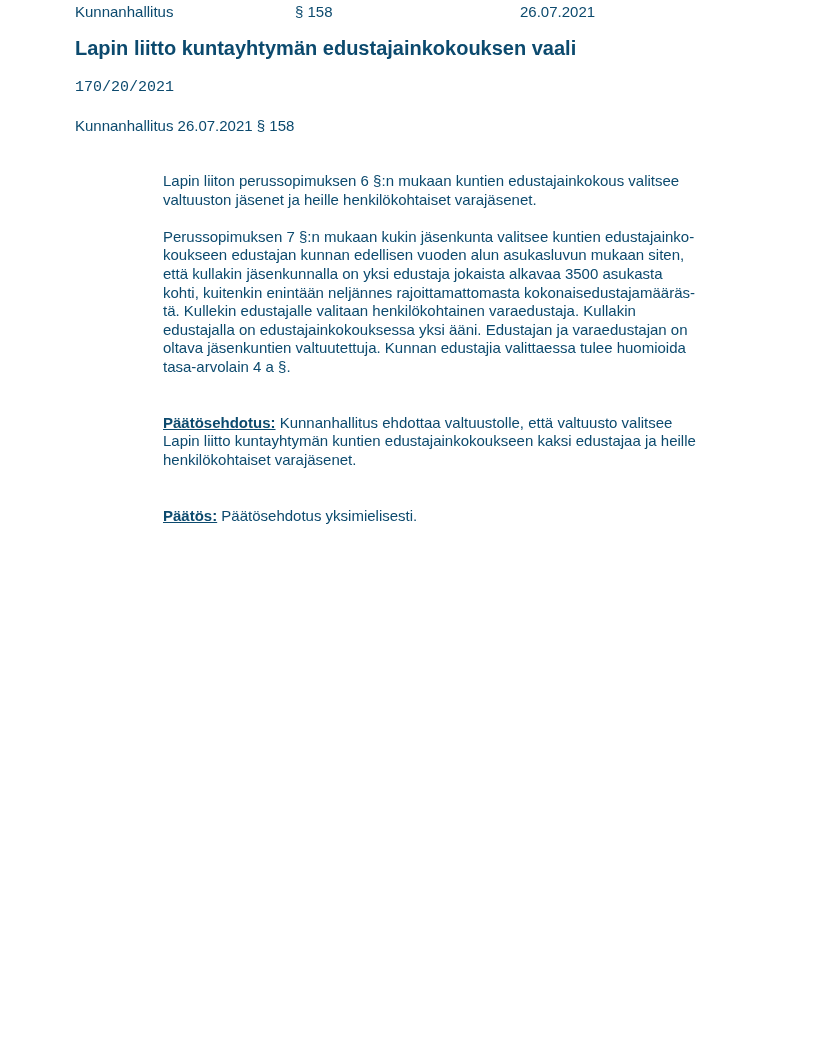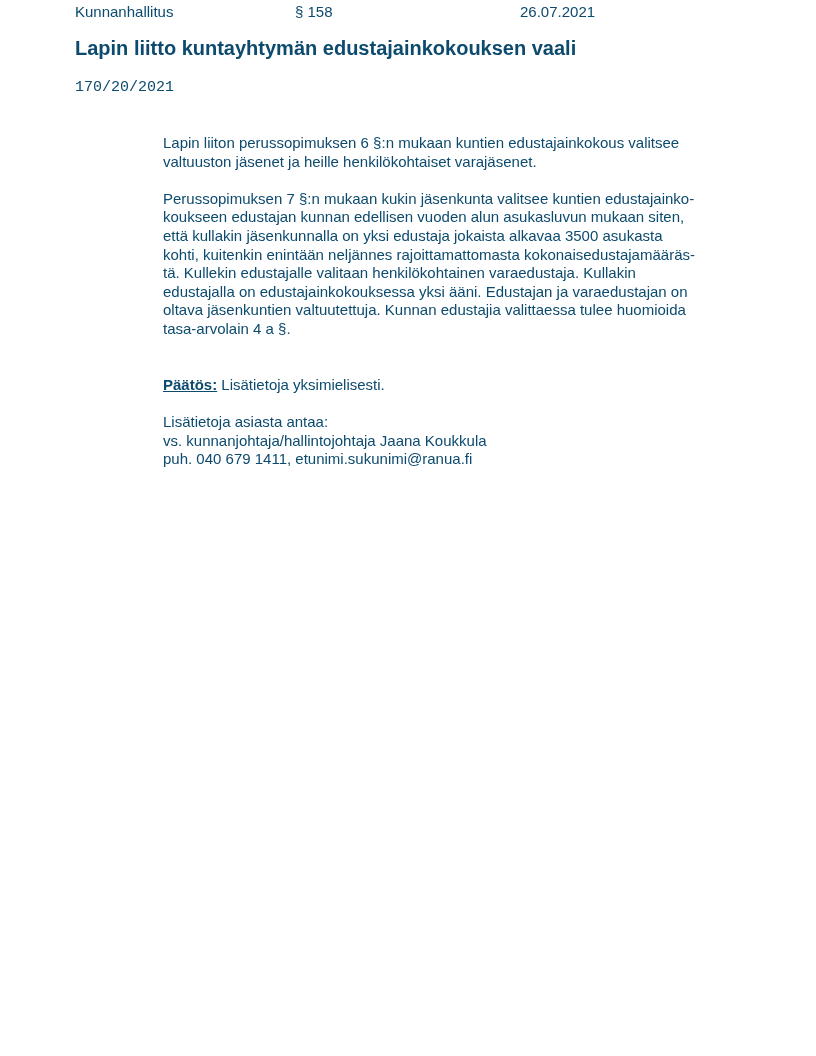--- a/index.html
+++ b/index.html
@@ -65,39 +65,42 @@
   <div class="content">
 
     <div class="header-row">
       <span class="h-org">Kunnanhallitus</span><span class="h-sect">§ 158</span><span class="h-date">26.07.2021</span>
     </div>
 
     <div class="doc-title">Lapin liitto kuntayhtymän edustajainkokouksen vaali</div>
 
     <div class="case-number">170/20/2021</div>
 
+    <div class="reference-line">Kunnanhallitus 26.07.2021 § 158</div>
 
     <div class="body-block">
 
       <div class="para">Lapin liiton perussopimuksen 6 §:n mukaan kuntien edustajainkokous valitsee
 valtuuston jäsenet ja heille henkilökohtaiset varajäsenet.</div>
 
       <div class="para">Perussopimuksen 7 §:n mukaan kukin jäsenkunta valitsee kuntien edustajainko-
 koukseen edustajan kunnan edellisen vuoden alun asukasluvun mukaan siten,
 että kullakin jäsenkunnalla on yksi edustaja jokaista alkavaa 3500 asukasta
 kohti, kuitenkin enintään neljännes rajoittamattomasta kokonaisedustajamääräs-
 tä. Kullekin edustajalle valitaan henkilökohtainen varaedustaja. Kullakin
 edustajalla on edustajainkokouksessa yksi ääni. Edustajan ja varaedustajan on
 oltava jäsenkuntien valtuutettuja. Kunnan edustajia valittaessa tulee huomioida
 tasa-arvolain 4 a §.</div>
 
+      <div class="para">
+        <span class="inline-label">Päätösehdotus:</span><span class="inline-text"> Kunnanhallitus ehdottaa valtuustolle, että valtuusto valitsee
+Lapin liitto kuntayhtymän kuntien edustajainkokoukseen kaksi edustajaa ja heille
+henkilökohtaiset varajäsenet.</span>
+      </div>
 
       <div class="para">
-        <span class="inline-label">Päätös:</span><span class="inline-text"> Lisätietoja yksimielisesti.</span>
+        <span class="inline-label">Päätös:</span><span class="inline-text"> Päätösehdotus yksimielisesti.</span>
       </div>
 
-      <div class="para">Lisätietoja asiasta antaa:
-vs. kunnanjohtaja/hallintojohtaja Jaana Koukkula
-puh. 040 679 1411, etunimi.sukunimi@ranua.fi</div>
 
     </div>
   </div>
 </div>
 
 </body></html>

